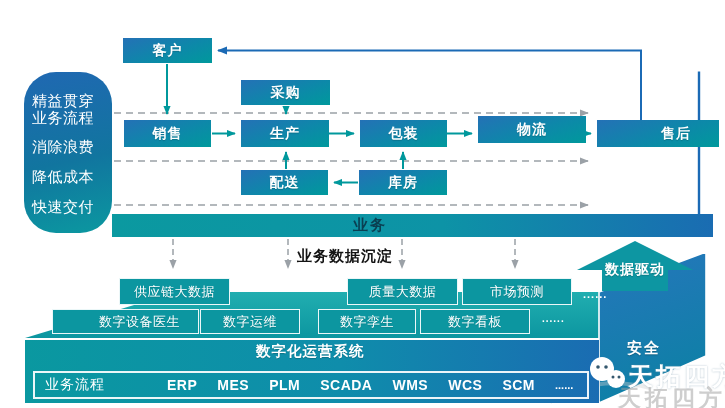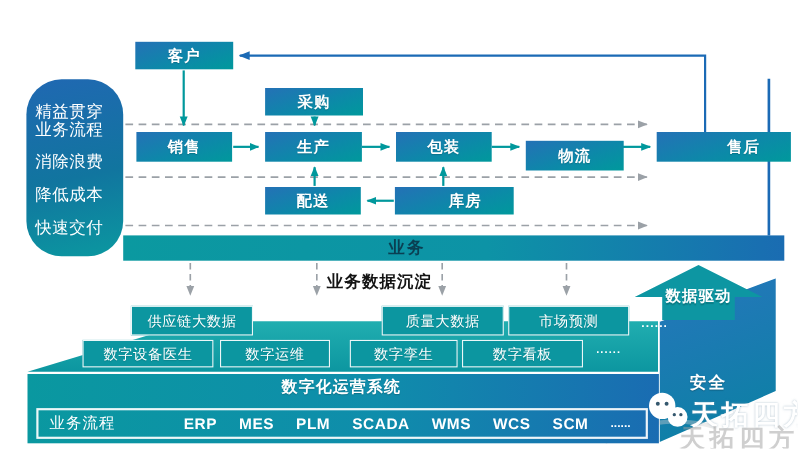--- a/index.html
+++ b/index.html
@@ -134,52 +134,52 @@
 
   <div class="abs box" style="left:124px;top:120px;width:87px;height:27px;">
     <span>销售</span>
   </div>
   <div class="abs box" style="left:241px;top:120px;width:88px;height:27px;">
     <span>生产</span>
   </div>
   <div class="abs box" style="left:360px;top:120px;width:87px;height:27px;">
     <span>包装</span>
   </div>
-  <div class="abs box" style="left:478px;top:128px;width:89px;height:27px;">
+  <div class="abs box" style="left:478px;top:116px;width:108px;height:27px;">
     <span>物流</span>
   </div>
   <div class="abs box" style="left:597px;top:120px;width:86px;height:27px;padding-left:36px;">
     <span>售后</span>
   </div>
 
   <div class="abs box" style="left:241px;top:170px;width:87px;height:25px;">
     <span>配送</span>
   </div>
-  <div class="abs box" style="left:359px;top:170px;width:88px;height:25px;padding-left:20px;">
+  <div class="abs box" style="left:359px;top:170px;width:88px;height:25px;">
     <span>库房</span>
   </div>
 
   <div class="abs bizbar" style="left:112px;top:214px;width:601px;height:23px;">
     <div class="bizlabel">业务</div>
   </div>
 
   <div class="abs sinklabel" style="left:293px;top:247px;width:104px;">业务数据沉淀</div>
 
   <div class="abs databox" style="left:119px;top:278px;width:109px;height:25px;">
     <span>供应链大数据</span>
   </div>
   <div class="abs databox" style="left:347px;top:278px;width:109px;height:25px;">
     <span>质量大数据</span>
   </div>
   <div class="abs databox" style="left:462px;top:278px;width:108px;height:25px;">
     <span>市场预测</span>
   </div>
   <div class="abs dots" style="left:583px;top:288px;">......</div>
 
-  <div class="abs databox" style="left:75px;top:309px;width:117px;height:23px;">
+  <div class="abs databox" style="left:52px;top:309px;width:117px;height:23px;padding-left:28px;">
     <span>数字设备医生</span>
   </div>
   <div class="abs databox" style="left:200px;top:309px;width:98px;height:23px;">
     <span>数字运维</span>
   </div>
   <div class="abs databox" style="left:318px;top:309px;width:96px;height:23px;">
     <span>数字孪生</span>
   </div>
   <div class="abs databox" style="left:420px;top:309px;width:108px;height:23px;">
     <span>数字看板</span>

